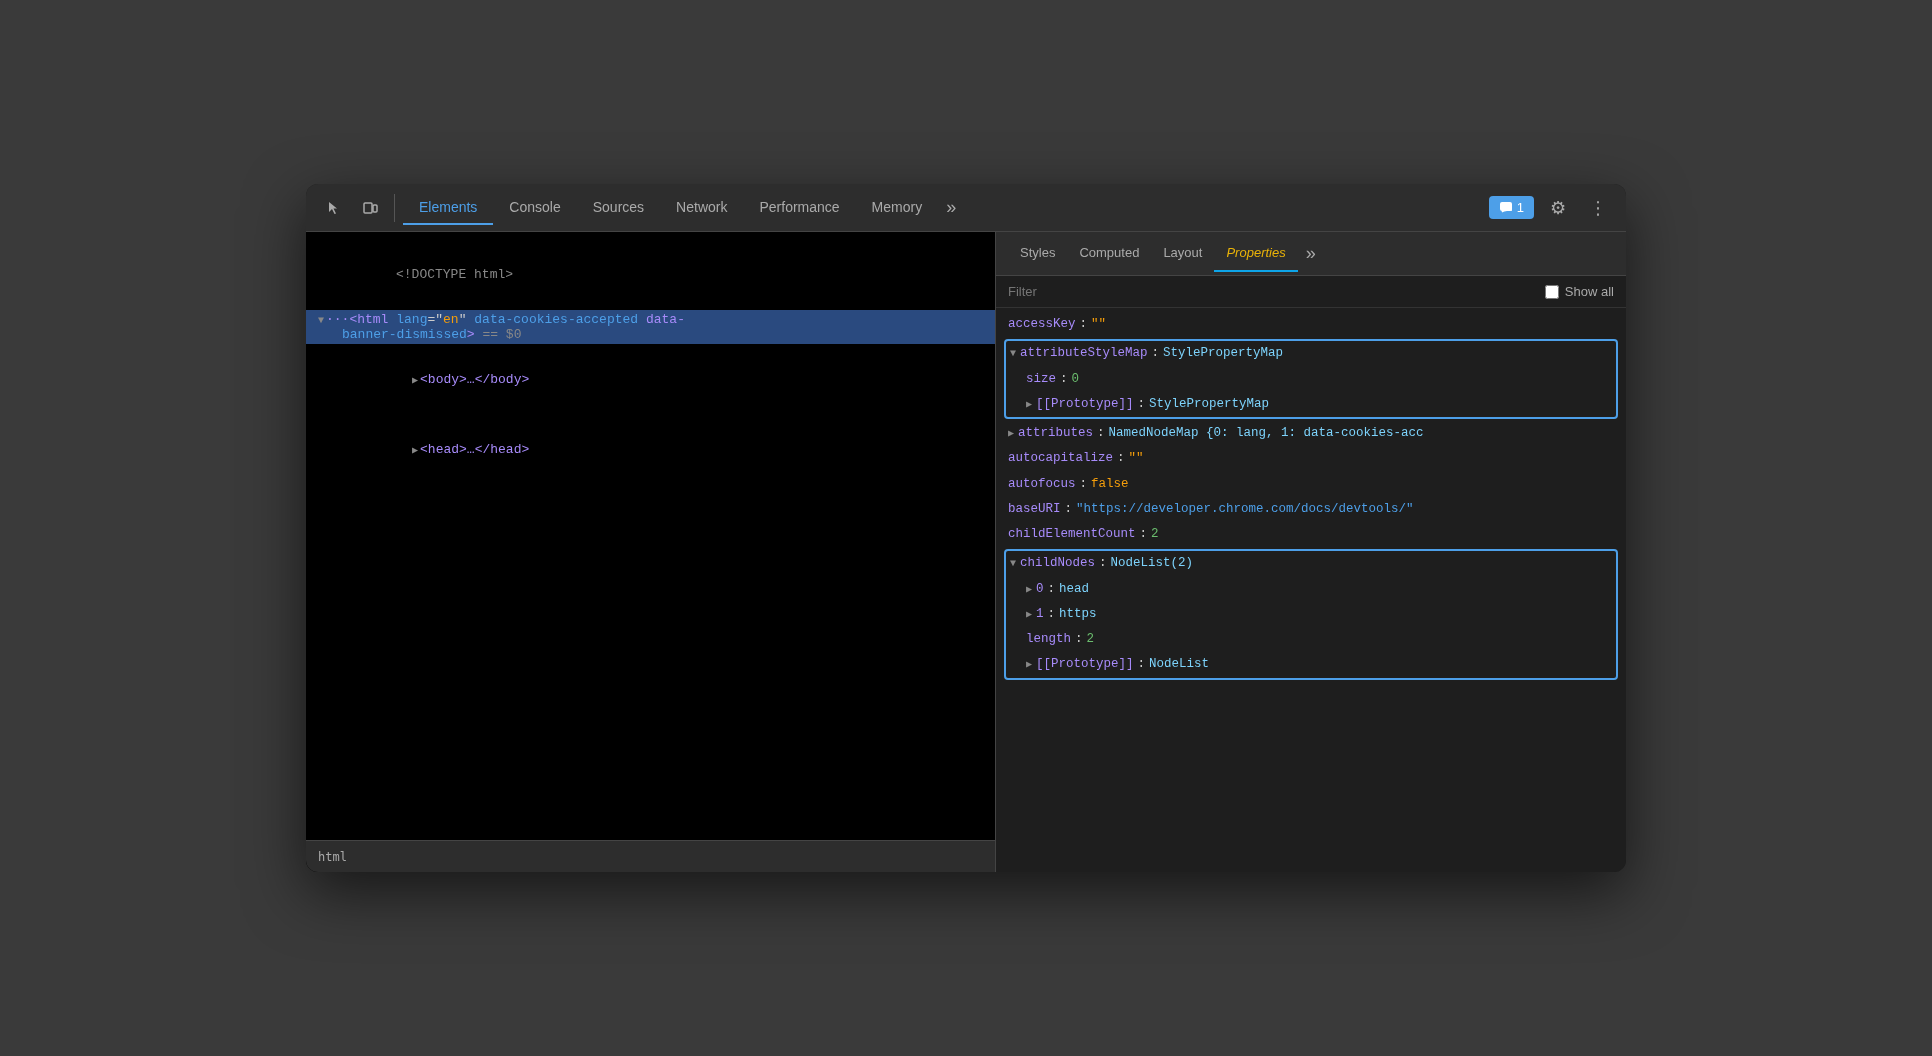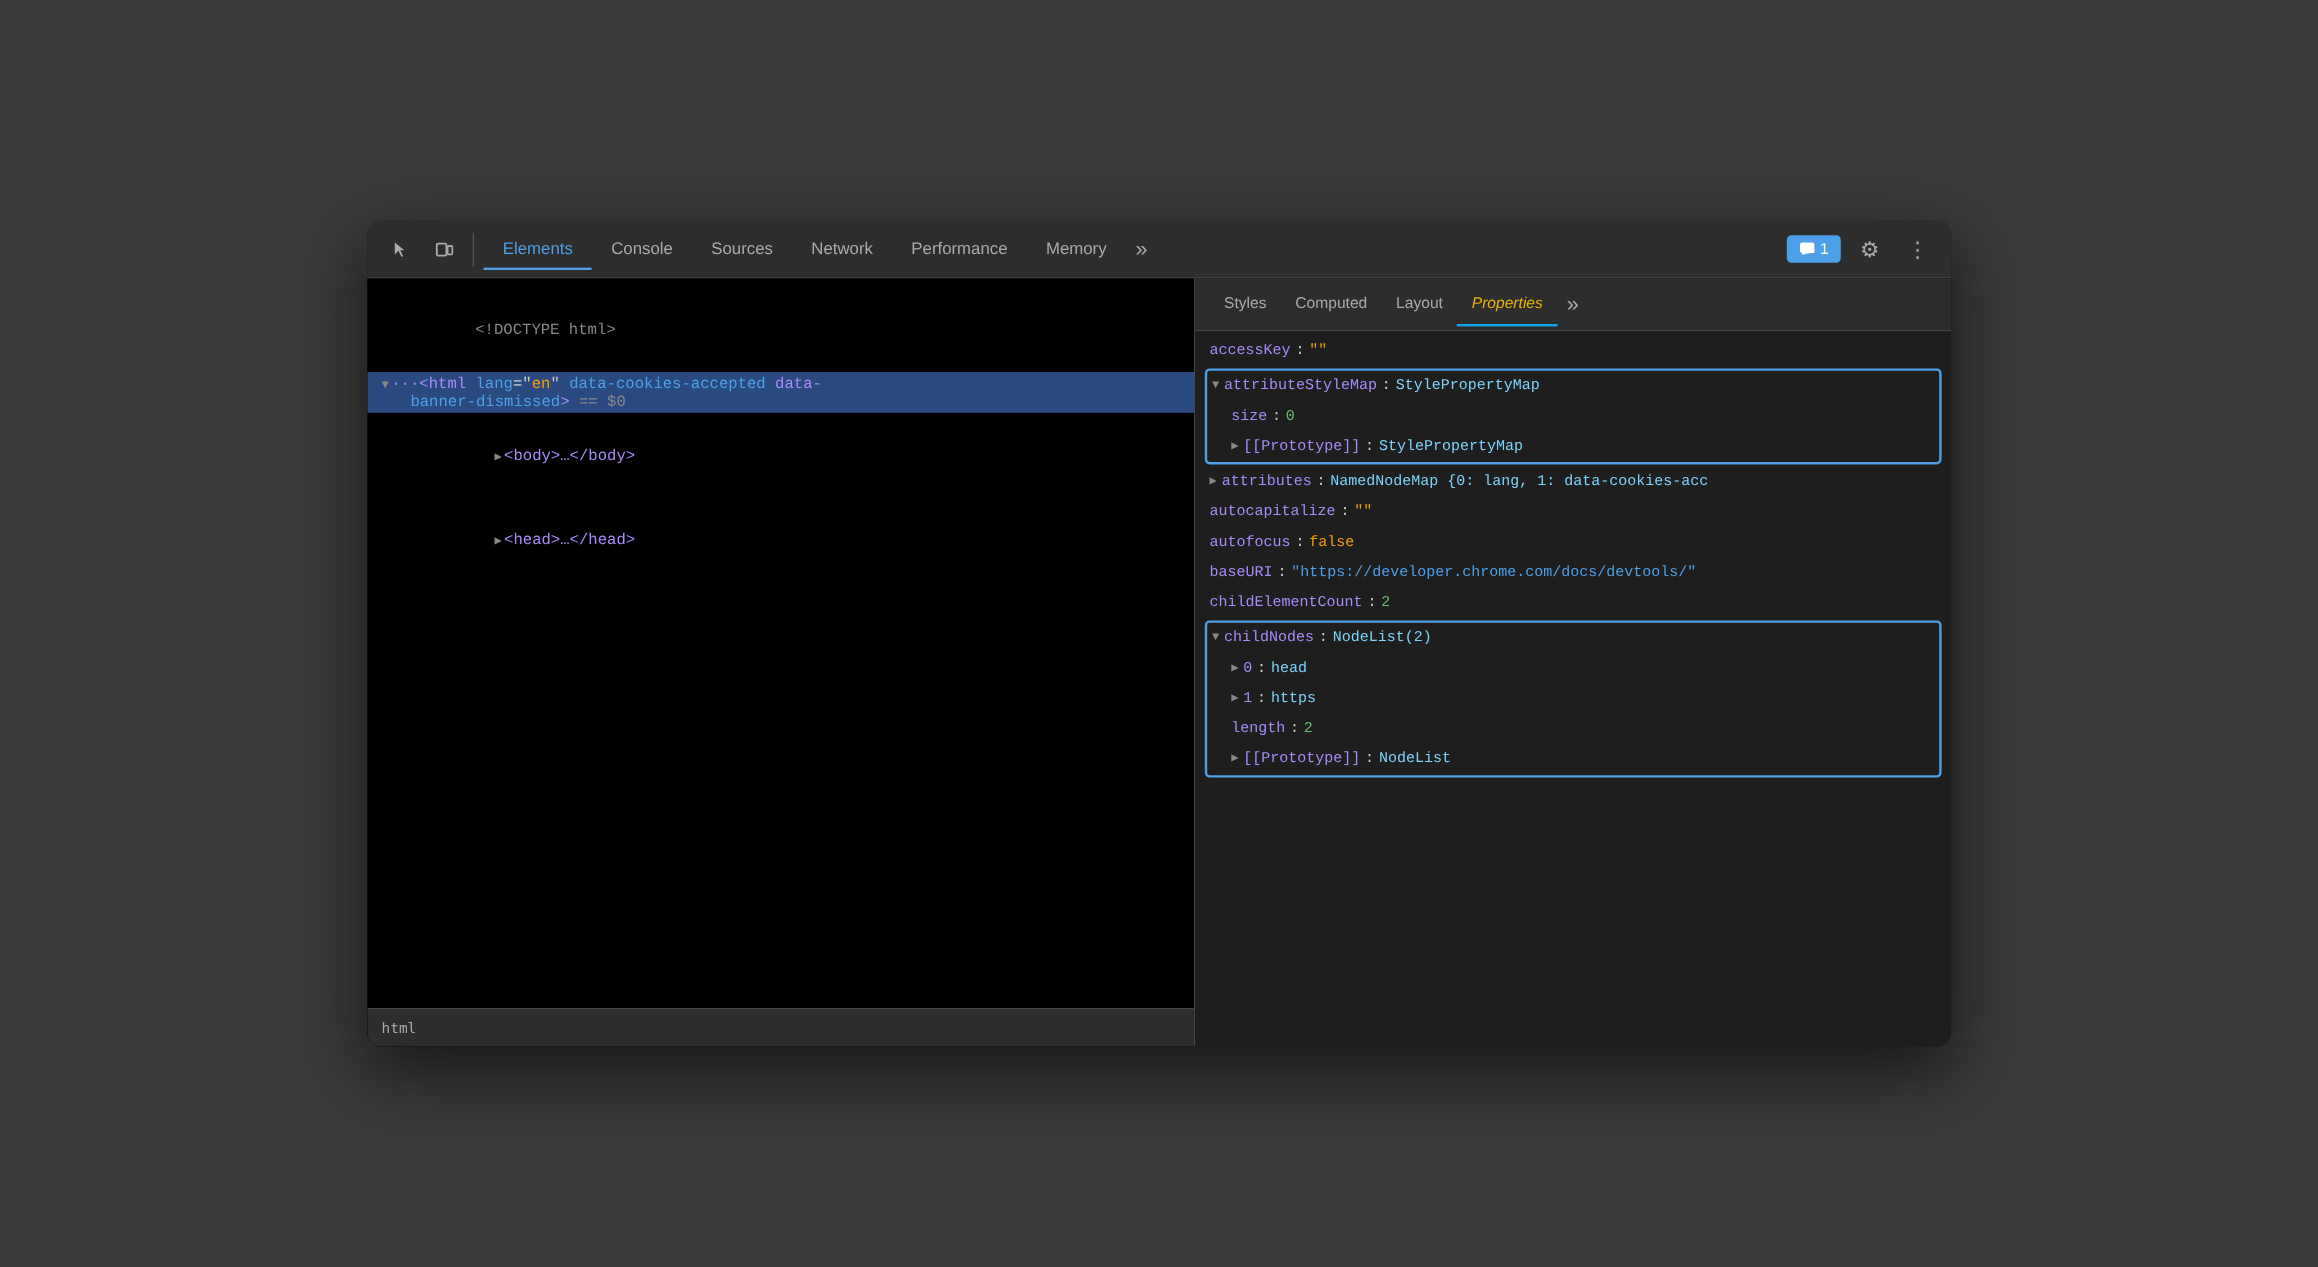--- a/index.html
+++ b/index.html
@@ -359,20 +359,27 @@
     <div class="props-panel">
 
       <div class="props-tabs">
         <div class="props-tab">Styles</div>
         <div class="props-tab">Computed</div>
         <div class="props-tab">Layout</div>
         <div class="props-tab active">Properties</div>
         <span class="props-more">»</span>
       </div>
 
+      <div class="filter-bar">
+        <input class="filter-input" type="text" placeholder="Filter" style="">
+        <div class="show-all-label">
+          <input type="checkbox" class="show-all-checkbox" style="">
+          <span>Show all</span>
+        </div>
+      </div>
 
       <div class="props-content">
 
         <div class="prop-row">
           <span class="prop-key">accessKey</span>
           <span class="prop-colon">:</span>
           <span class="prop-value-string">""</span>
         </div>
 
         <div class="blue-section">

